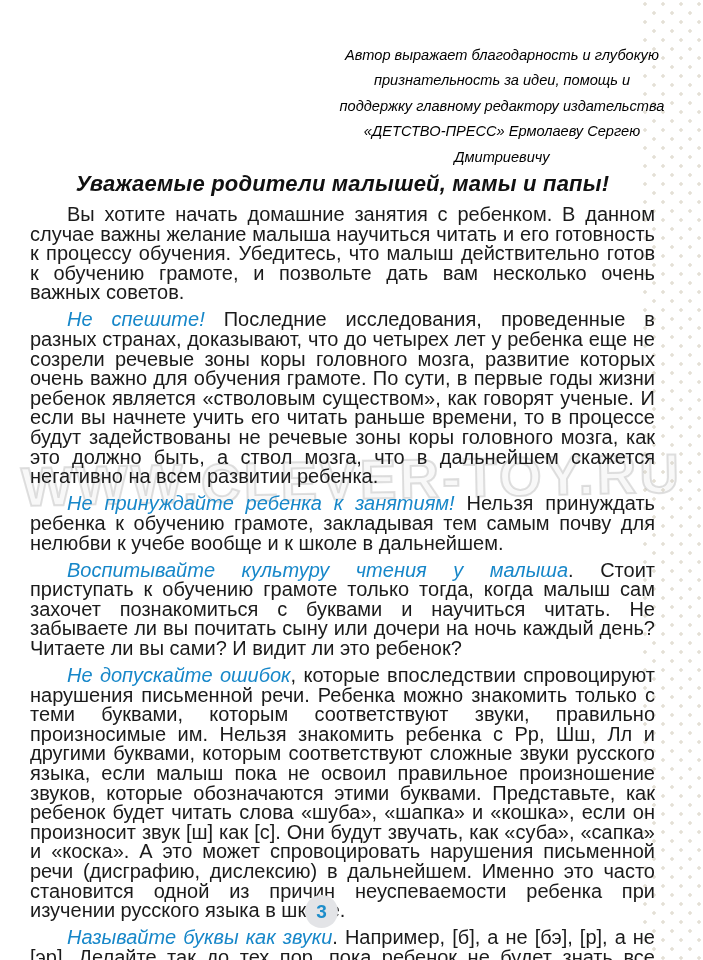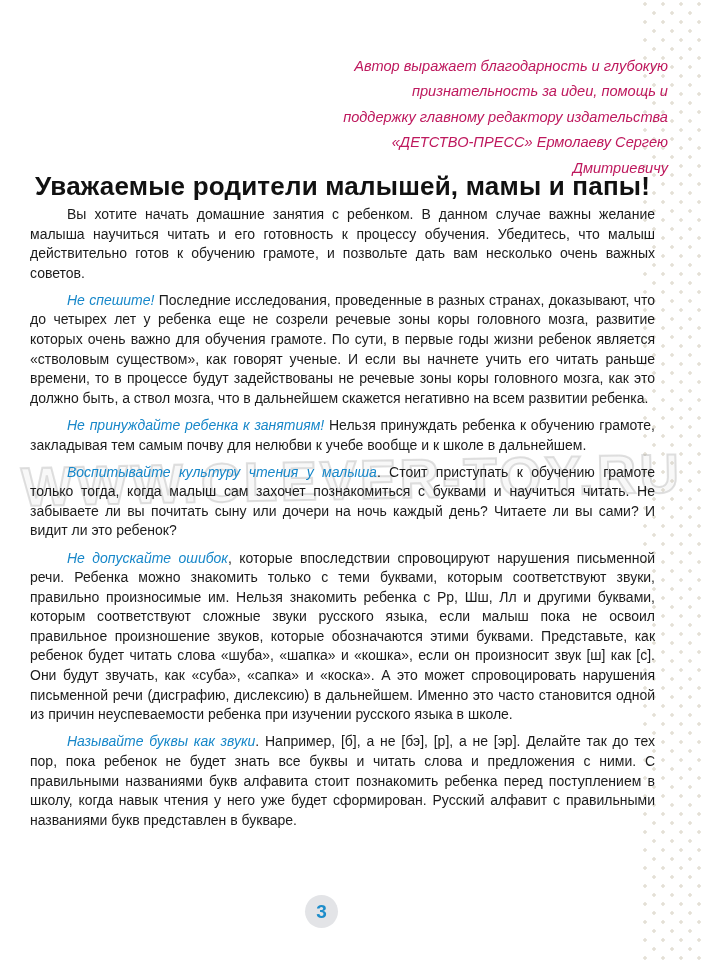--- a/index.html
+++ b/index.html
@@ -20,47 +20,48 @@
     top: 0; right: 0;
     width: 62px; height: 960px;
     background-image:
       radial-gradient(circle, #e4e0d6 1.5px, rgba(255,255,255,0) 1.9px),
       radial-gradient(circle, #e4e0d6 1.5px, rgba(255,255,255,0) 1.9px);
     background-size: 18px 18px, 18px 18px;
     background-position: 4px 4px, 13px 13px;
   }
   .epigraph {
     position: absolute;
-    left: 336px; top: 54px;
+    left: 336px; top: 43px;
     width: 332px;
     font-style: italic;
     font-size: 14.6px;
     line-height: 25.4px;
-    color: #be185d;
-    text-align: right;
+    color: #000000;
+    text-align: center;
   }
   .heading {
     position: absolute;
     left: 30px; top: 154px;
     width: 625px;
     text-align: center;
     font-weight: bold;
-    font-size: 26px;
+    font-size: 22px;
     line-height: 30px;
     color: #111111;
     letter-spacing: 0.2px;
+    font-style: italic;
   }
   .body-text {
     position: absolute;
     left: 30px; top: 205px;
     width: 625px;
   }
   .body-text p {
     margin: 0 0 7.5px 0;
-    font-size: 14px;
+    font-size: 20px;
     line-height: 19.6px;
     color: #1b1b1b;
     text-align: justify;
     text-indent: 37px;
   }
   .lead {
     color: #1787c9;
     font-weight: normal;
     font-style: italic;
   }

